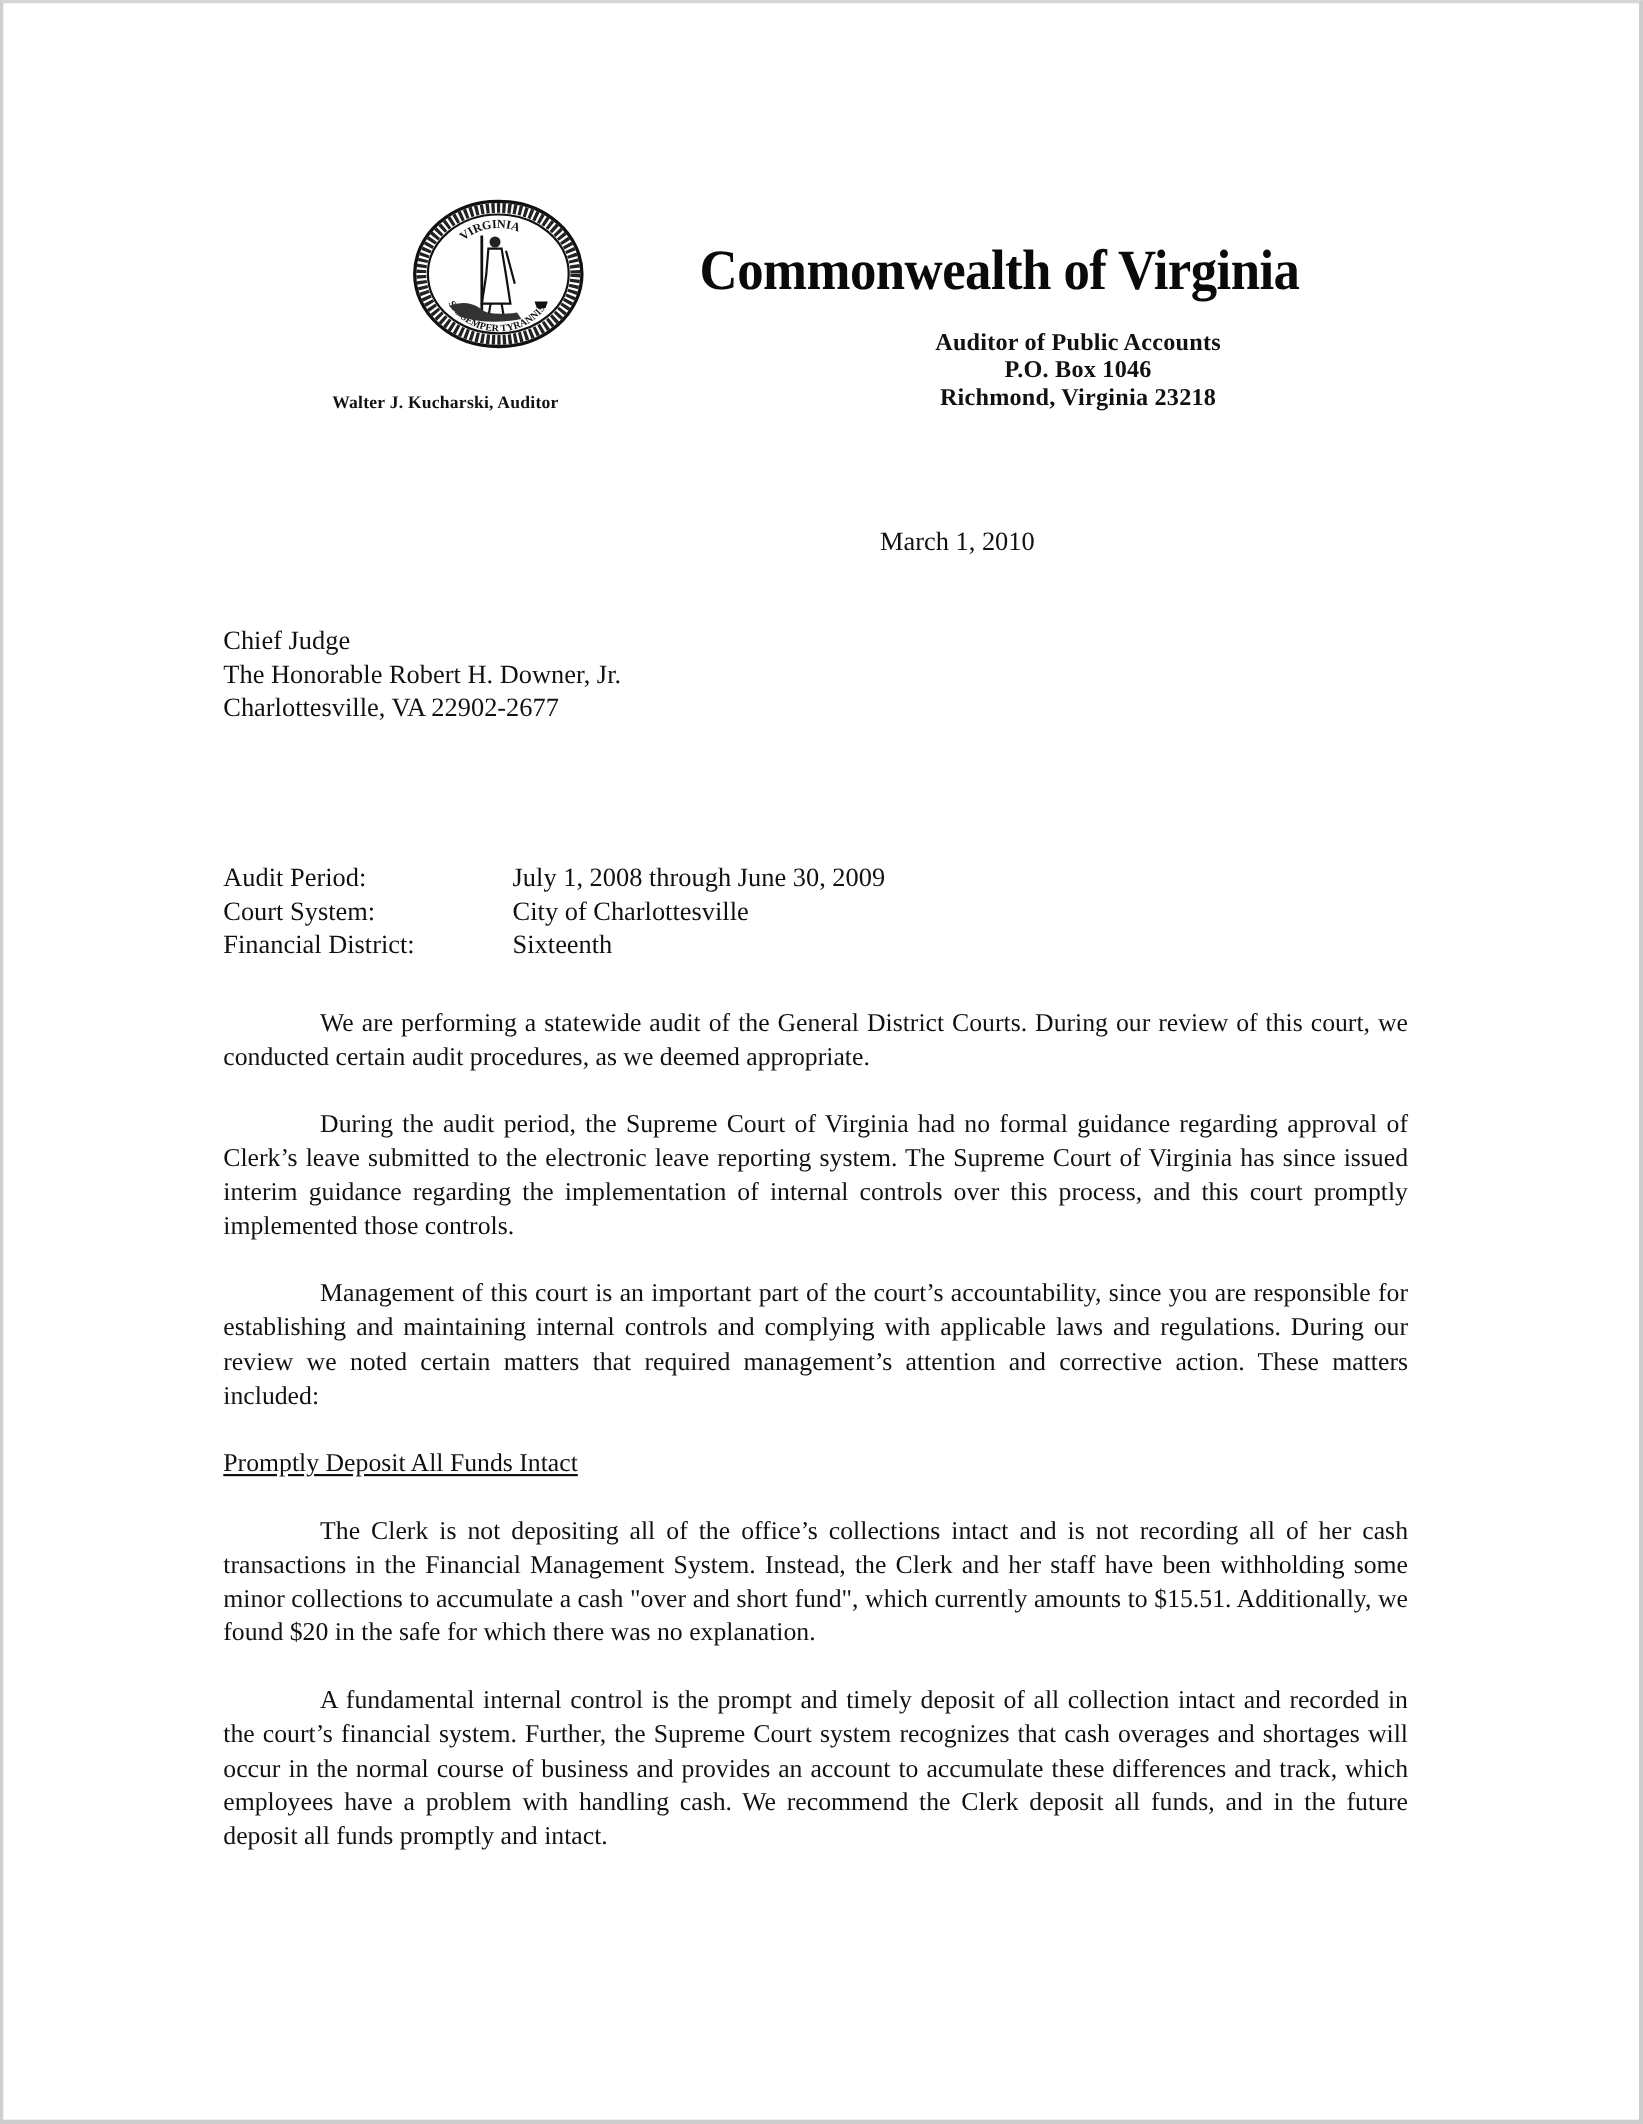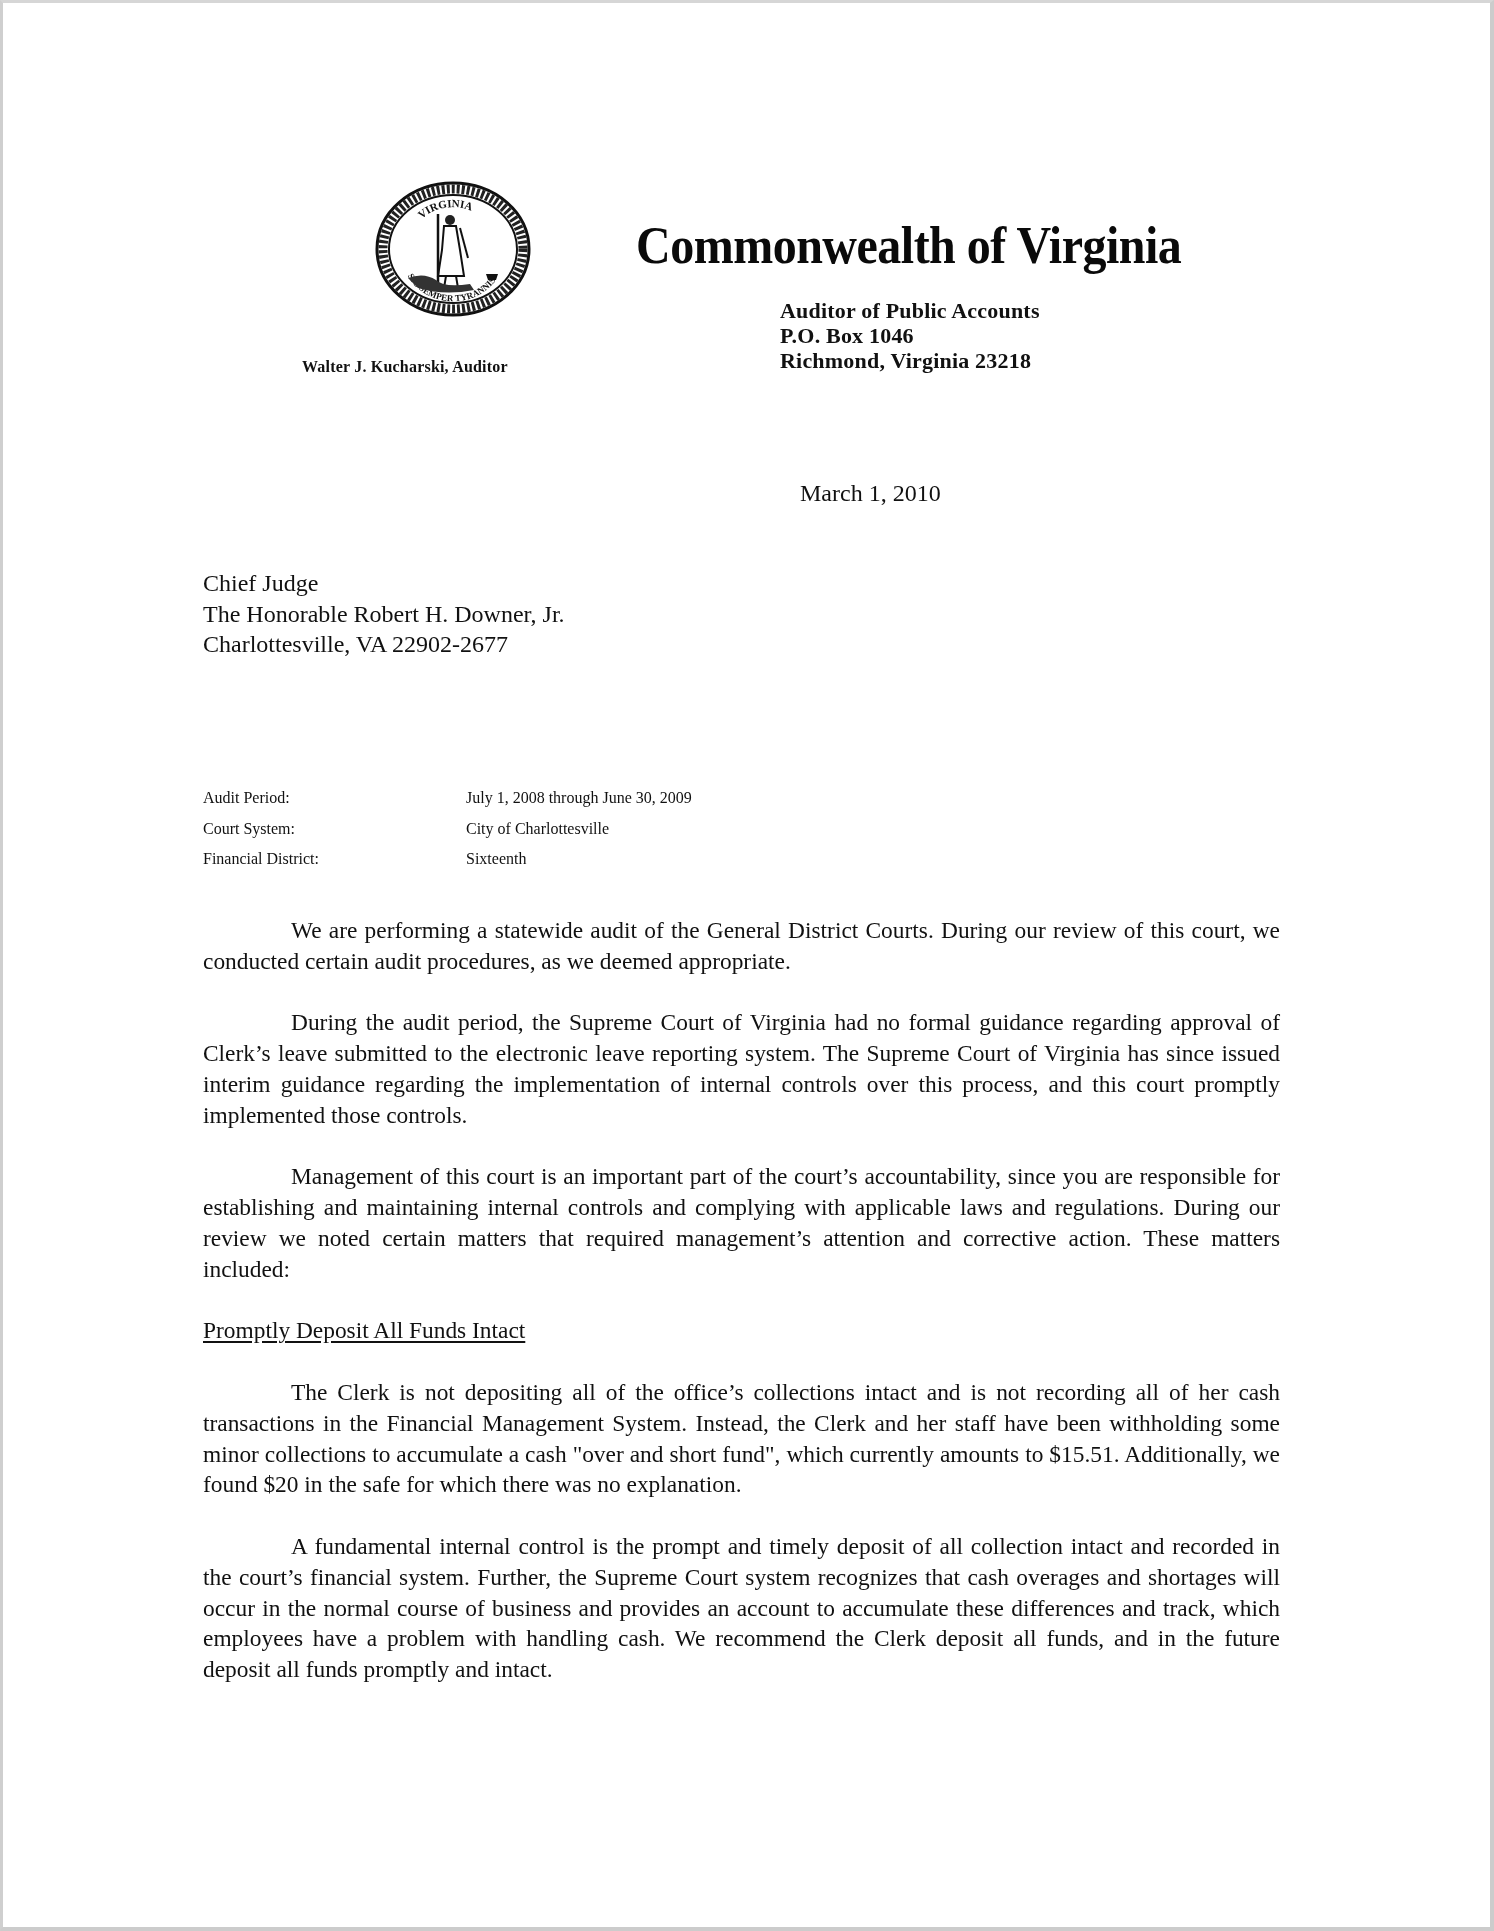--- a/index.html
+++ b/index.html
@@ -39,20 +39,21 @@
     letter-spacing: -0.5px;
     color: #0a0a0a;
     transform: scaleY(1.08);
     transform-origin: left top;
     white-space: nowrap;
   }
   .agency-block {
     position: absolute;
     left: 780px; top: 298px;
     width: 400px;
+    text-align: center;
     font-size: 22px;
     font-weight: bold;
     line-height: 25px;
     letter-spacing: 0.2px;
   }
   .agency-block div { white-space: nowrap; }
   .auditor-name {
     position: absolute;
     left: 302px; top: 354px;
     font-size: 16px;
@@ -71,21 +72,21 @@
   .addr-block {
     position: absolute;
     left: 203px; top: 568px;
     font-size: 24px;
     line-height: 30.5px;
   }
   .addr-block div { white-space: nowrap; }
   .meta-table {
     position: absolute;
     left: 203px; top: 783px;
-    font-size: 16px;
+    font-size: 24px;
     line-height: 30.5px;
   }
   .meta-row { display: flex; white-space: nowrap; }
   .meta-label { width: 263px; }
   .body-text {
     position: absolute;
     left: 203px; top: 915px;
     width: 1077px;
     font-size: 23.4px;
     line-height: 30.8px;

